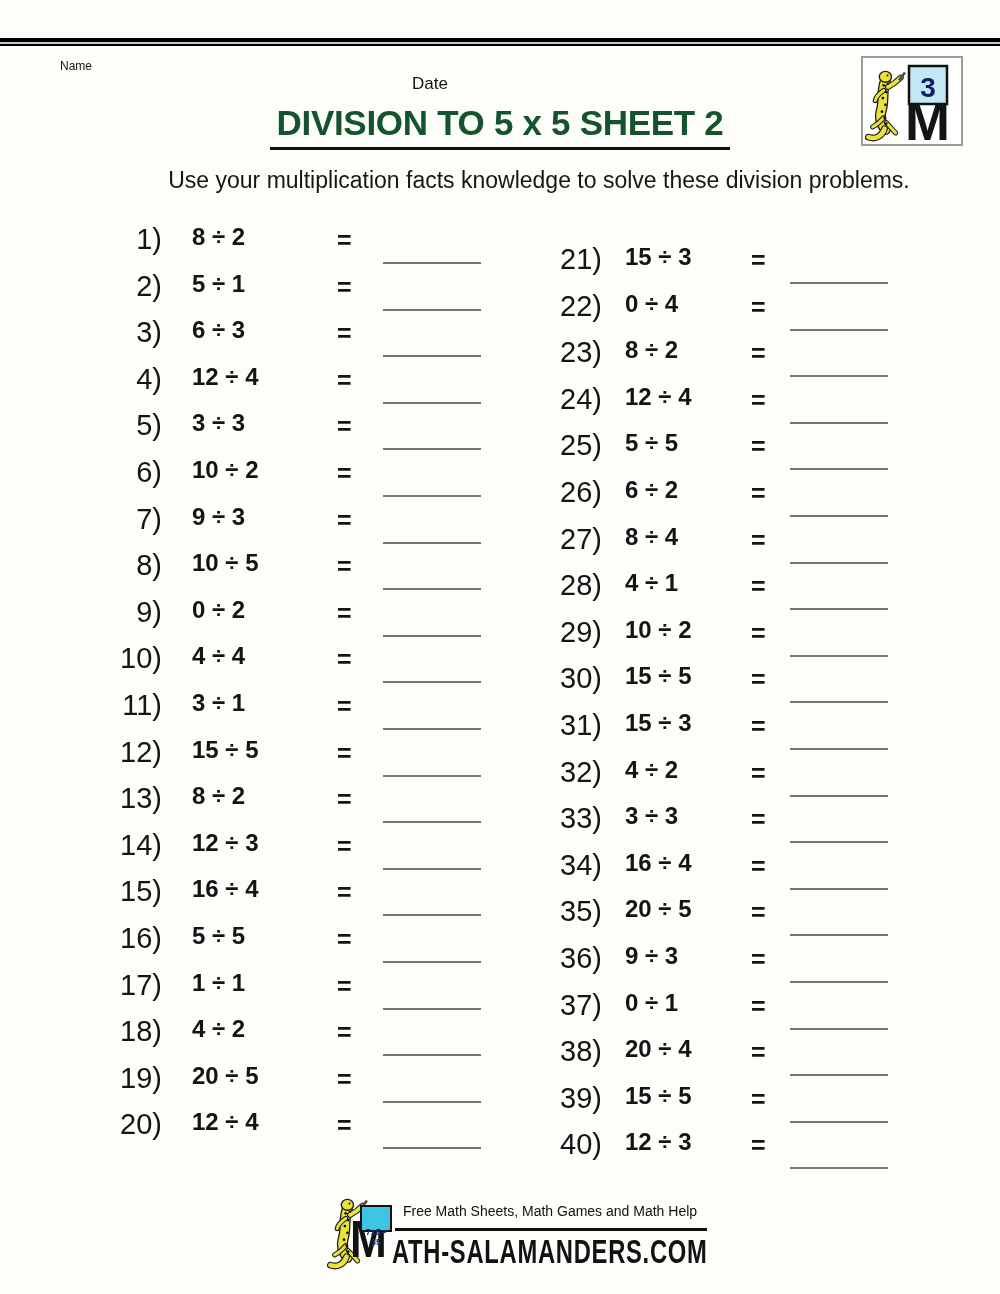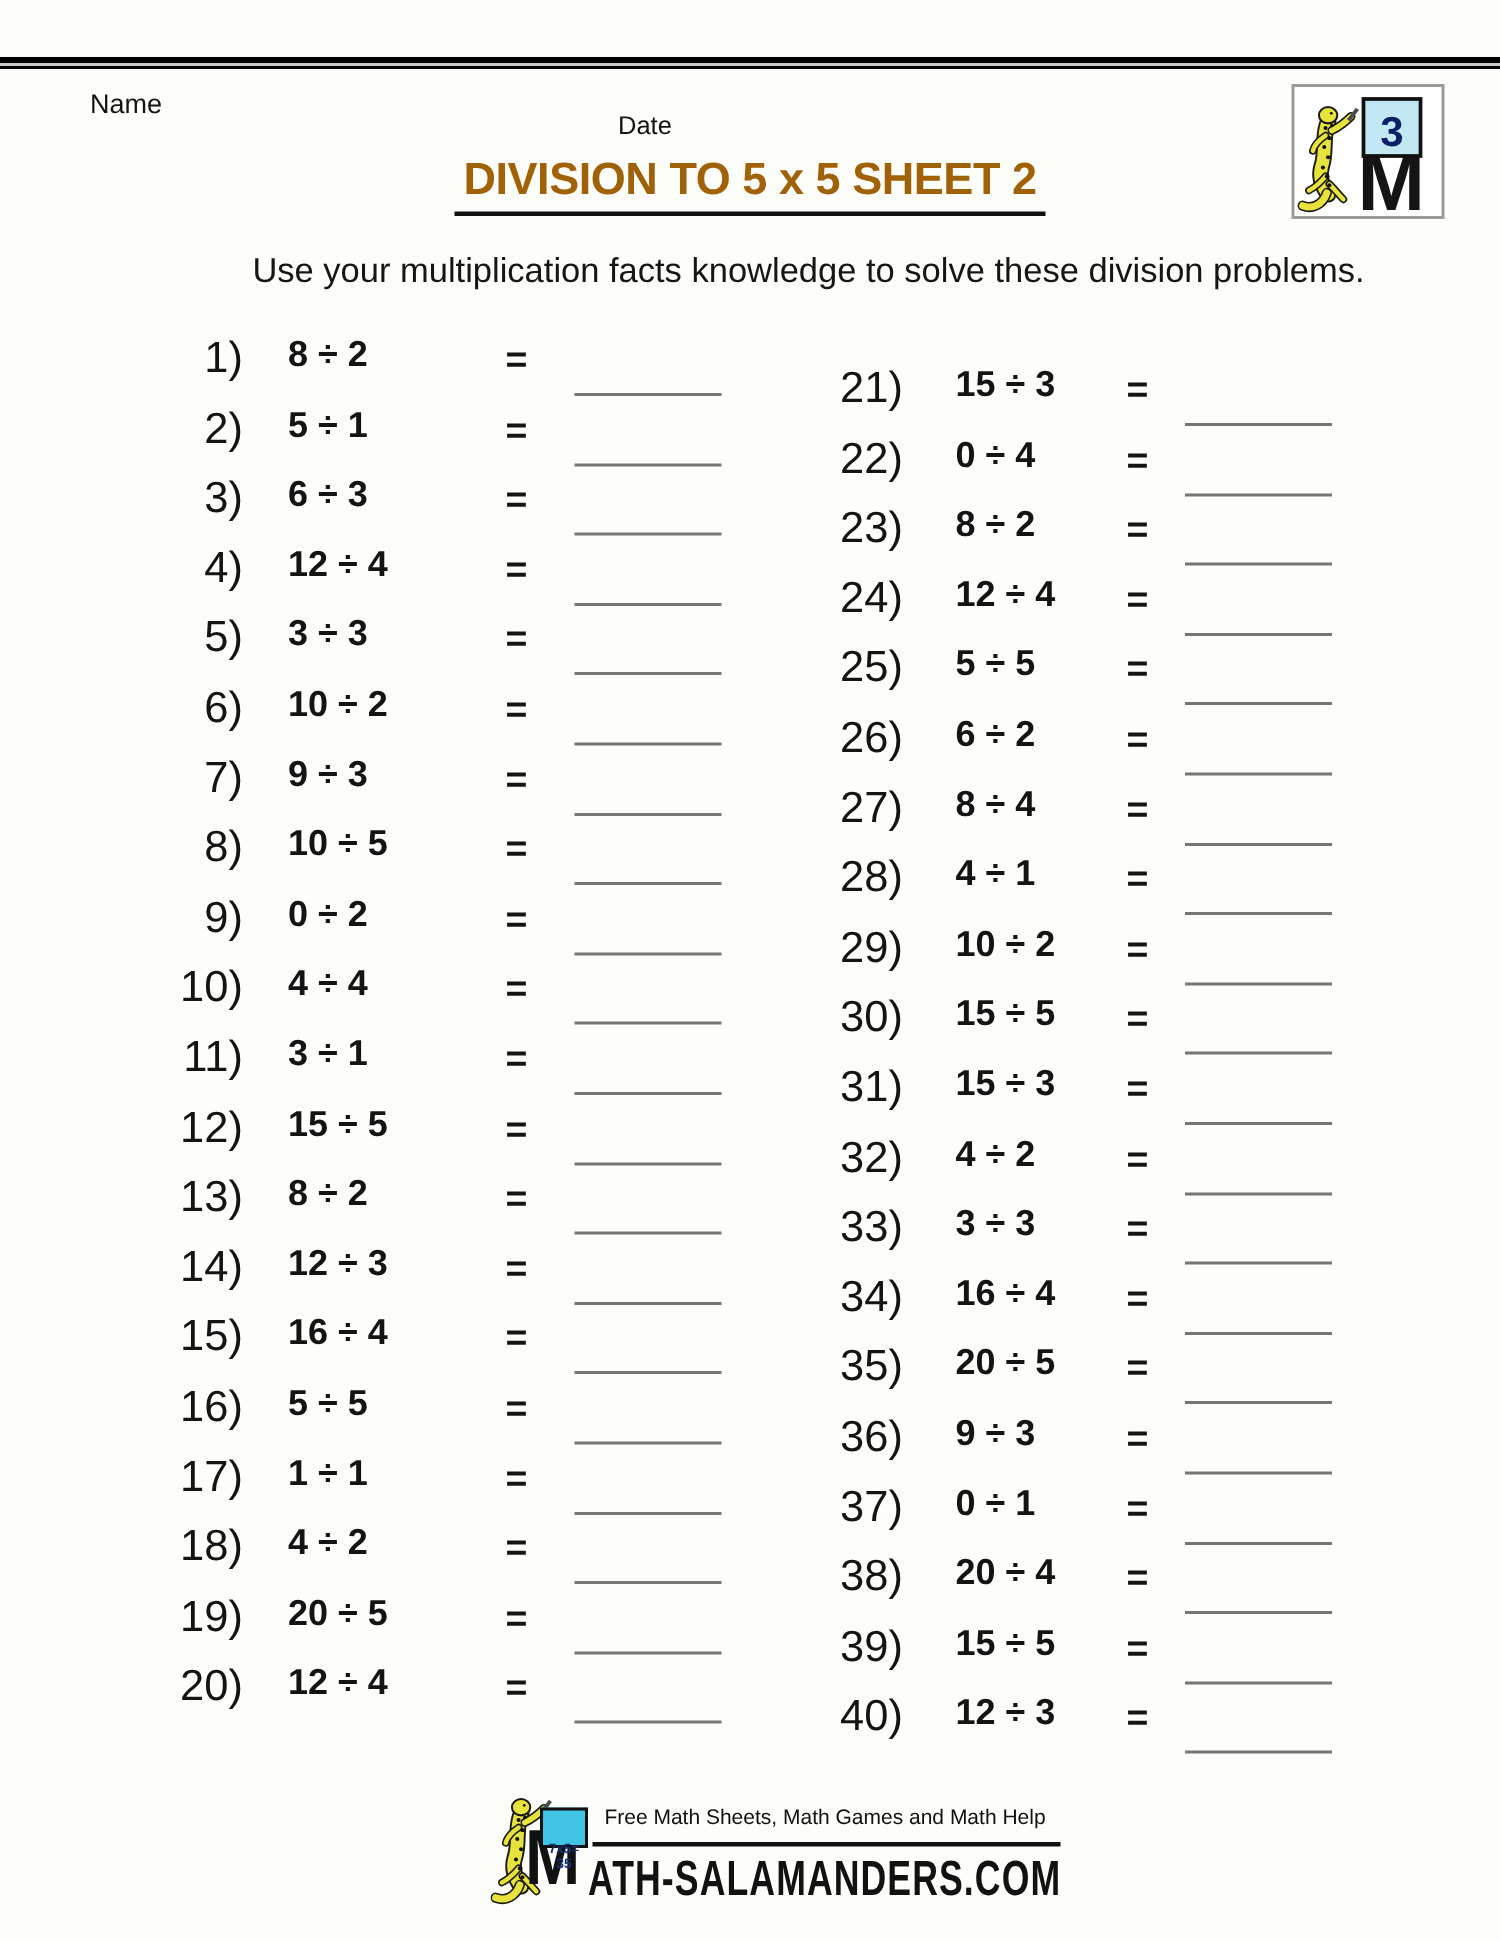--- a/index.html
+++ b/index.html
@@ -5,46 +5,46 @@
   html,body{margin:0;padding:0;background:#ffffff;}
   .page{
     position:relative;width:1000px;height:1294px;background:#fdfdfa;
     font-family:"Liberation Sans",sans-serif;color:#141414;overflow:hidden;
   }
   
   .rule-a{position:absolute;left:0;top:38px;width:1000px;height:4px;background:#000;}
   .rule-b{position:absolute;left:0;top:42px;width:1000px;height:2px;background:#c9c9c9;}
   .rule-c{position:absolute;left:0;top:44px;width:1000px;height:2px;background:#000;}
 
-  .name-label{position:absolute;left:60px;top:59px;font-size:18px;}
+  .name-label{position:absolute;left:60px;top:59px;font-size:12px;}
   .date-label{position:absolute;left:412px;top:74px;font-size:17px;}
 
   .corner-logo{
     position:absolute;left:861px;top:56px;width:102px;height:90px;
     border:2px solid #9b9b9b;background:#fff;box-sizing:border-box;
   }
 
   .title-wrap{position:absolute;left:0;top:103px;width:1000px;text-align:center;}
   .title-wrap span{
-    display:inline-block;font-size:30px;font-weight:600;letter-spacing:-.3px;
-    color:#a16207;border-bottom:3px solid #111;padding:0 6px 4px 6px;
+    display:inline-block;font-size:35px;font-weight:600;letter-spacing:-.3px;
+    color:#14532d;border-bottom:3px solid #111;padding:0 6px 4px 6px;
   }
   .instruction{
     position:absolute;left:0;top:167px;width:1000px;text-align:center;
     font-size:23px;color:#161616;margin-left:39px;
   }
 
   .col{position:absolute;top:222px;}
   .col-left{left:104px;width:400px;}
   .col-right{left:540px;width:400px;margin-top:20px;}
   .prow{position:relative;height:46.6px;}
   .pnum{position:absolute;left:0;top:1px;width:58px;text-align:right;font-size:29px;}
   .col-right .pnum{width:62px;}
   .pexpr{position:absolute;left:88px;top:1px;font-size:24px;white-space:nowrap;font-weight:bold;}
-  .col-right .pexpr{left:97px;}
+  .col-right .pexpr{left:85px;}
   .peq{position:absolute;left:233px;top:4px;font-size:25px;font-weight:600;}
   .col-right .peq{left:211px;}
   .pline{position:absolute;left:279px;top:40px;width:98px;height:0;border-bottom:2px solid #767676;}
   .col-right .pline{left:250px;}
 
   
   .footer-sala{position:absolute;left:327px;top:1198px;}
   .footer-board{
     position:absolute;left:360px;top:1205px;width:32px;height:27px;
     background:#3fc4e4;border:2px solid #111;box-sizing:border-box;z-index:3;

